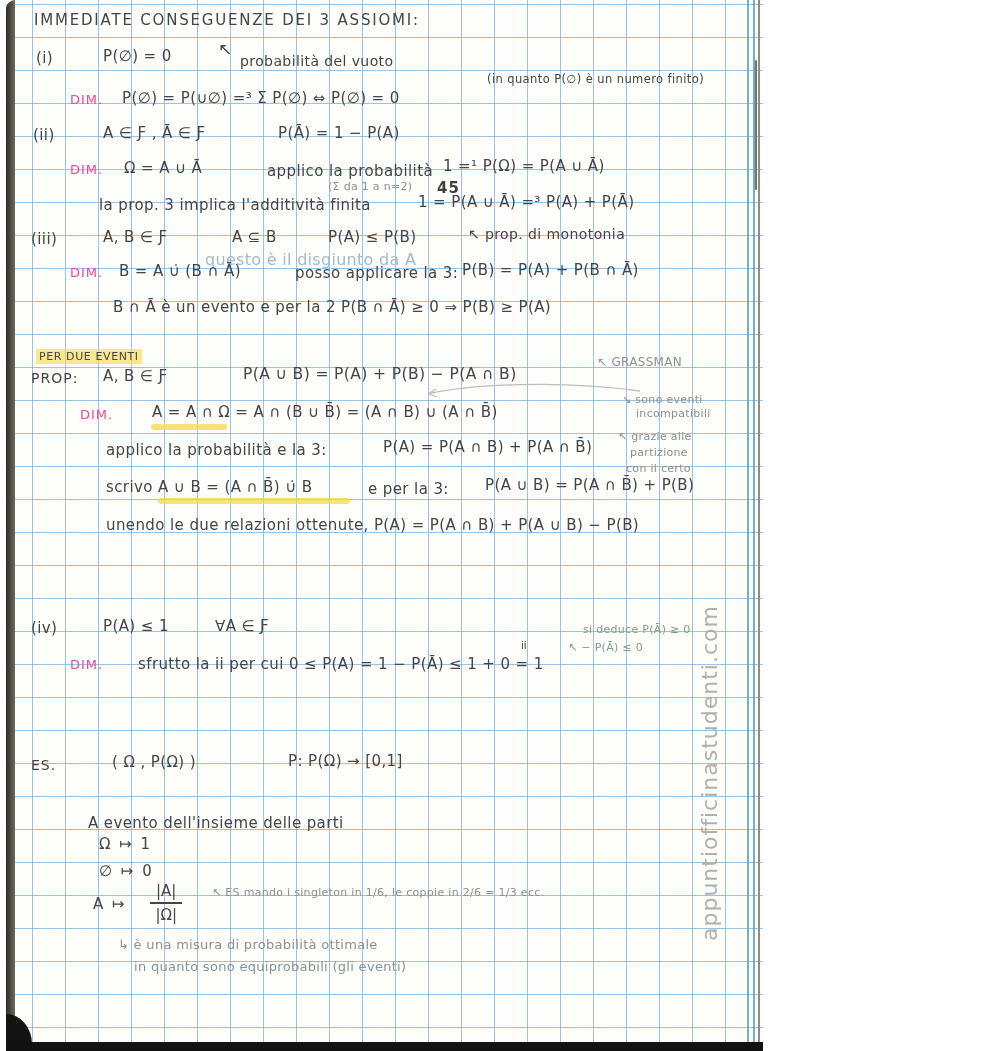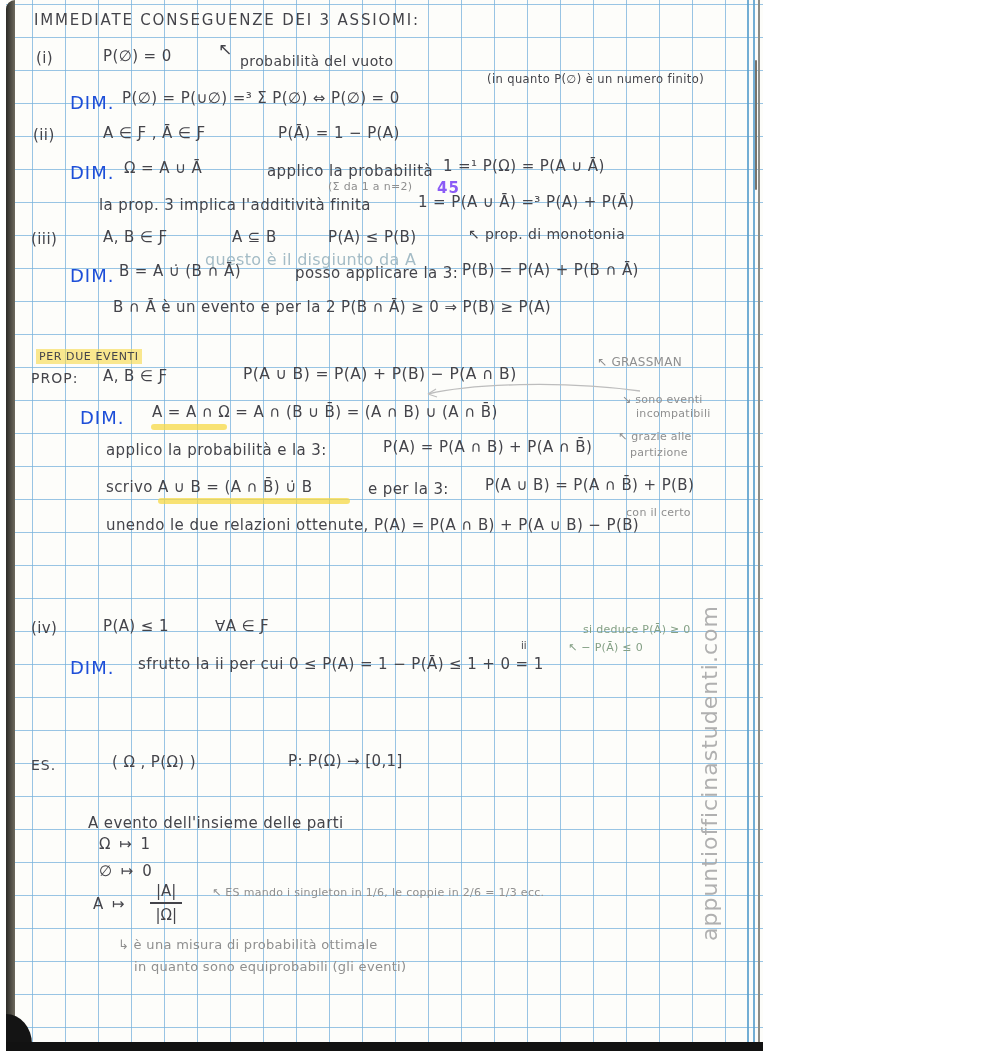--- a/index.html
+++ b/index.html
@@ -16,25 +16,25 @@
   #bottom-strip{position:absolute;left:6px;top:1042px;width:757px;height:9px;background:#121212;}
   #corner-wedge{position:absolute;left:6px;top:1014px;width:26px;height:30px;background:#141414;
          border-top-right-radius:100%;}
   .margin-line{position:absolute;top:0;width:2px;height:1046px;background:rgba(90,160,205,.85);}
   #edge-shadow{position:absolute;left:758px;top:0;width:2px;height:1046px;background:#8d8d86;}
   #edge-mark{position:absolute;left:755px;top:60px;width:2px;height:130px;background:#77736a;border-radius:2px;}
   
   .t{position:absolute;white-space:nowrap;line-height:1.15;}
   .ink{color:#44444a;font-size:15px;letter-spacing:.4px;}
   .lab{color:#44444a;font-size:14px;letter-spacing:1px;}
-  .dim{color:#1d4ed8;font-size:18px;letter-spacing:1px;text-align:right;}
+  .dim{color:#ec4899;font-size:13px;letter-spacing:1px;text-align:right;}
   .pencil{color:#8f8f8f;font-size:11px;letter-spacing:.3px;}
   .cyan{color:#a4bcc6;font-size:16px;letter-spacing:.3px;}
   .green{color:#84a085;font-size:11px;letter-spacing:.3px;}
-  .pink{color:#8b5cf6;font-size:15px;font-weight:bold;letter-spacing:1px;}
+  .pink{color:#404040;font-size:15px;font-weight:bold;letter-spacing:1px;}
   .hl{background:rgba(246,216,70,.6);padding:1px 3px;}
   .ul-yellow{position:absolute;height:6px;background:rgba(246,216,70,.75);border-radius:3px;}
   .sup-note{position:absolute;font-size:10px;color:#44444a;}
   
   .frac{position:absolute;display:inline-flex;flex-direction:column;align-items:center;
         font-size:15px;color:#44444a;}
   .frac .num{padding:0 6px 2px 6px;border-bottom:2px solid #44444a;}
   .frac .den{padding-top:2px;}
   
   #watermark{position:absolute;left:697px;top:941px;width:345px;transform:rotate(-90deg);
@@ -102,21 +102,21 @@
   <div class="t pencil" style="left:597px;top:356px;font-size:12px;">↖ GRASSMAN</div>
   <div class="t pencil" style="left:622px;top:394px;">↘ sono eventi</div>
   <div class="t pencil" style="left:636px;top:408px;">incompatibili</div>
   <div class="t dim" style="left:80px;top:408px;">DIM.</div>
   <div class="ul-yellow" style="left:151px;top:424px;width:76px;"></div>
   <div class="t ink" style="left:152px;top:404px;">A = A ∩ Ω = A ∩ (B ∪ B̄) = (A ∩ B) ∪ (A ∩ B̄)</div>
   <div class="t ink" style="left:106px;top:442px;">applico la probabilità e la 3:</div>
   <div class="t ink" style="left:383px;top:439px;">P(A) = P(A ∩ B) + P(A ∩ B̄)</div>
   <div class="t pencil" style="left:618px;top:431px;">↖ grazie alle</div>
   <div class="t pencil" style="left:630px;top:447px;">partizione</div>
-  <div class="t pencil" style="left:626px;top:463px;margin-top:44px;">con il certo</div>
+  <div class="t pencil" style="left:626px;top:463px;">con il certo</div>
   <div class="ul-yellow" style="left:158px;top:498px;width:192px;"></div>
   <div class="t ink" style="left:106px;top:479px;">scrivo A ∪ B = (A ∩ B̄) ∪̇ B</div>
   <div class="t ink" style="left:368px;top:481px;">e per la 3:</div>
   <div class="t ink" style="left:485px;top:477px;">P(A ∪ B) = P(A ∩ B̄) + P(B)</div>
   <div class="t ink" style="left:106px;top:517px;">unendo le due relazioni ottenute, P(A) = P(A ∩ B) + P(A ∪ B) − P(B)</div>
 
   <div class="t ink" style="left:31px;top:620px;">(iv)</div>
   <div class="t ink" style="left:103px;top:618px;text-align:center;">P(A) ≤ 1</div>
   <div class="t ink" style="left:215px;top:618px;">∀A ∈ Ƒ</div>
   <div class="t green" style="left:583px;top:624px;">si deduce P(Ā) ≥ 0</div>

